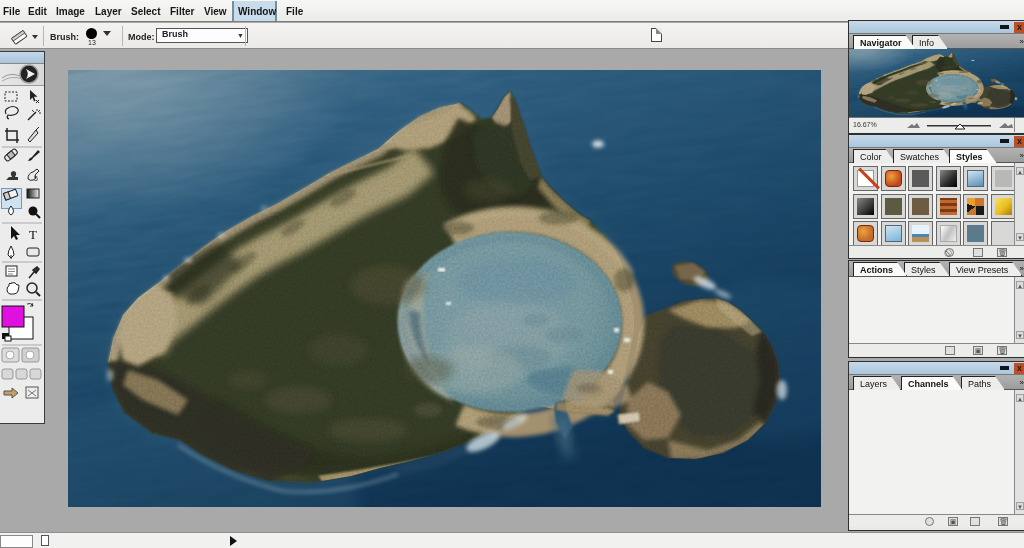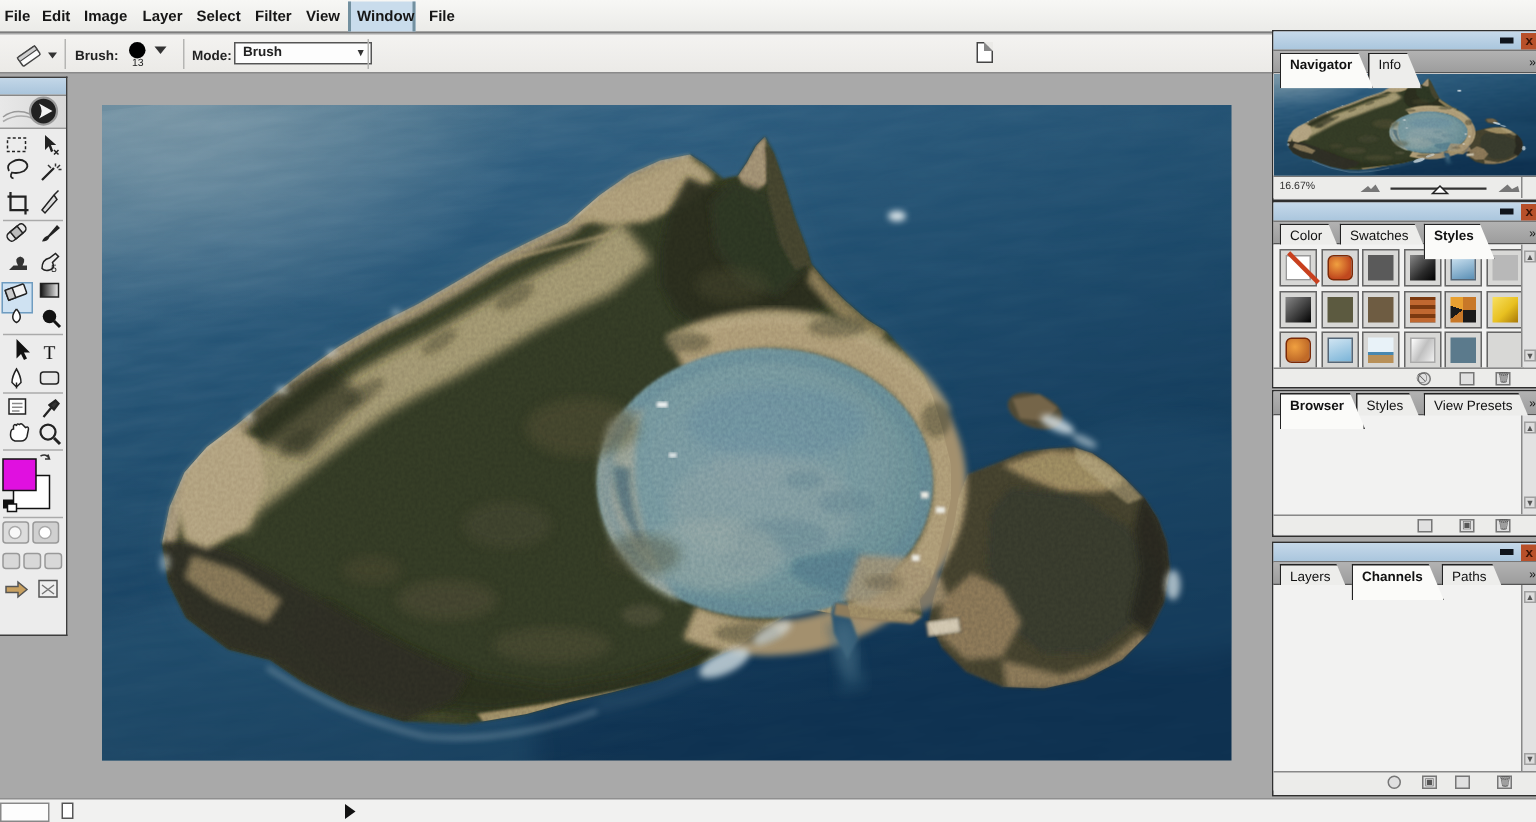--- a/index.html
+++ b/index.html
@@ -50,21 +50,21 @@
 
 .panel { position:absolute; left:848px; width:178px; background:#e9e9e9;
   border:1px solid #2f2f2f; }
 .ptitle { position:relative; height:13px;
   background:linear-gradient(#c6d9ea,#aac6dd); border-bottom:1px solid #777; }
 .pmin { position:absolute; right:16px; top:4px; width:9px; height:4px; background:#10151c; }
 .pclose { position:absolute; right:0px; top:1px; width:11px; height:11px; background:#b8502a;
   color:#3a1305; font-size:9px; font-weight:700; text-align:center; line-height:11px; }
 .tabrow { position:relative; height:15px; background:linear-gradient(#b2b2b2,#9d9d9d);
   border-bottom:1px solid #555; }
-.tab { position:absolute; top:1px; height:24px; background:#ededeb; border:1px solid #222;
+.tab { position:absolute; top:1px; height:14px; background:#ededeb; border:1px solid #222;
   border-bottom:none; font-size:9px; color:#111; padding:2px 13px 0 6px; white-space:nowrap;
   clip-path:polygon(0 0, calc(100% - 10px) 0, 100% 100%, 0 100%); }
 .tab.act { background:#fbfbf9; font-weight:700; z-index:2; }
 .dd { position:absolute; right:2px; top:3px; font-size:8px; color:#111; letter-spacing:-1px; }
 .pcontent { position:relative; background:#f2f2f1; }
 .scroll { position:absolute; right:0; top:0; bottom:0; width:11px;
   background:#e2e2e2; border-left:1px solid #888; }
 .sarr { position:absolute; left:1px; width:8px; height:8px; font-size:6px; line-height:8px;
   text-align:center; color:#555; background:#dcdcdc; border:1px solid #a0a0a0; }
 .iconrow { position:relative; height:13px; background:#ececea; border-top:1px solid #888; }
@@ -503,21 +503,21 @@
     </div>
   <div class="iconrow">
     <div class="pico" style="left:96px;border-radius:50%;width:9px">⃠</div>
     <div class="pico" style="left:124px"></div>
     <div class="pico" style="left:148px">🗑</div>
   </div>
 </div>
 
 <div class="panel" style="top:260px;height:98px">
   <div class="tabrow" style="height:16px">
-    <div class="tab act" style="left:4px">Browser</div>
+    <div class="tab act" style="left:4px">Actions</div>
     <div class="tab" style="left:55px">Styles</div>
     <div class="tab" style="left:100px">View Presets</div>
     <div class="dd">»</div>
   </div>
   <div class="pcontent" style="height:66px">
     <div class="scroll">
       <div class="sarr" style="top:4px">▲</div>
       <div class="sarr" style="bottom:4px">▼</div>
     </div>
   </div>

